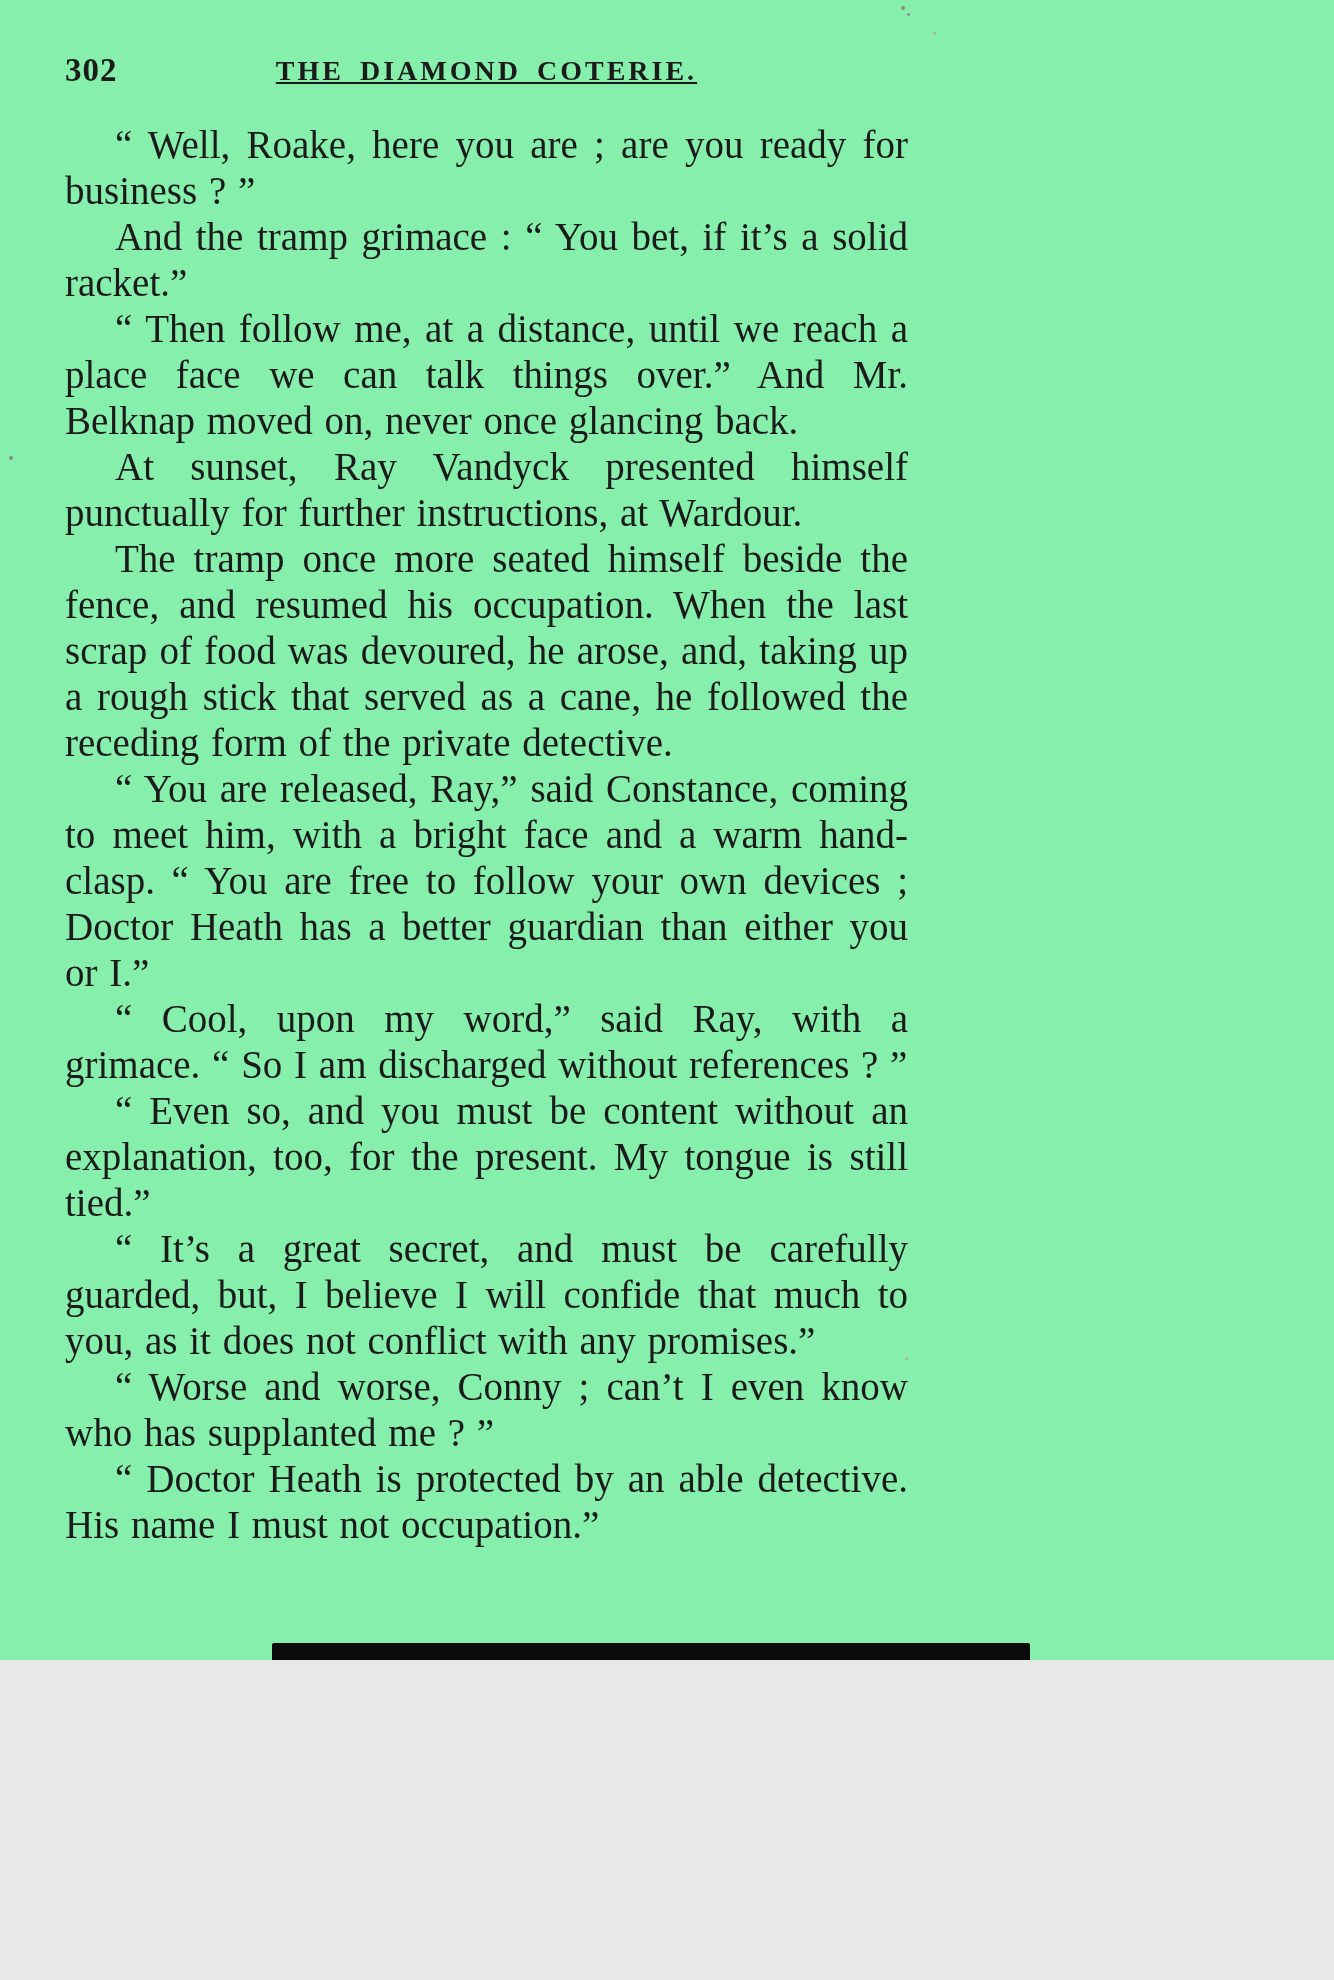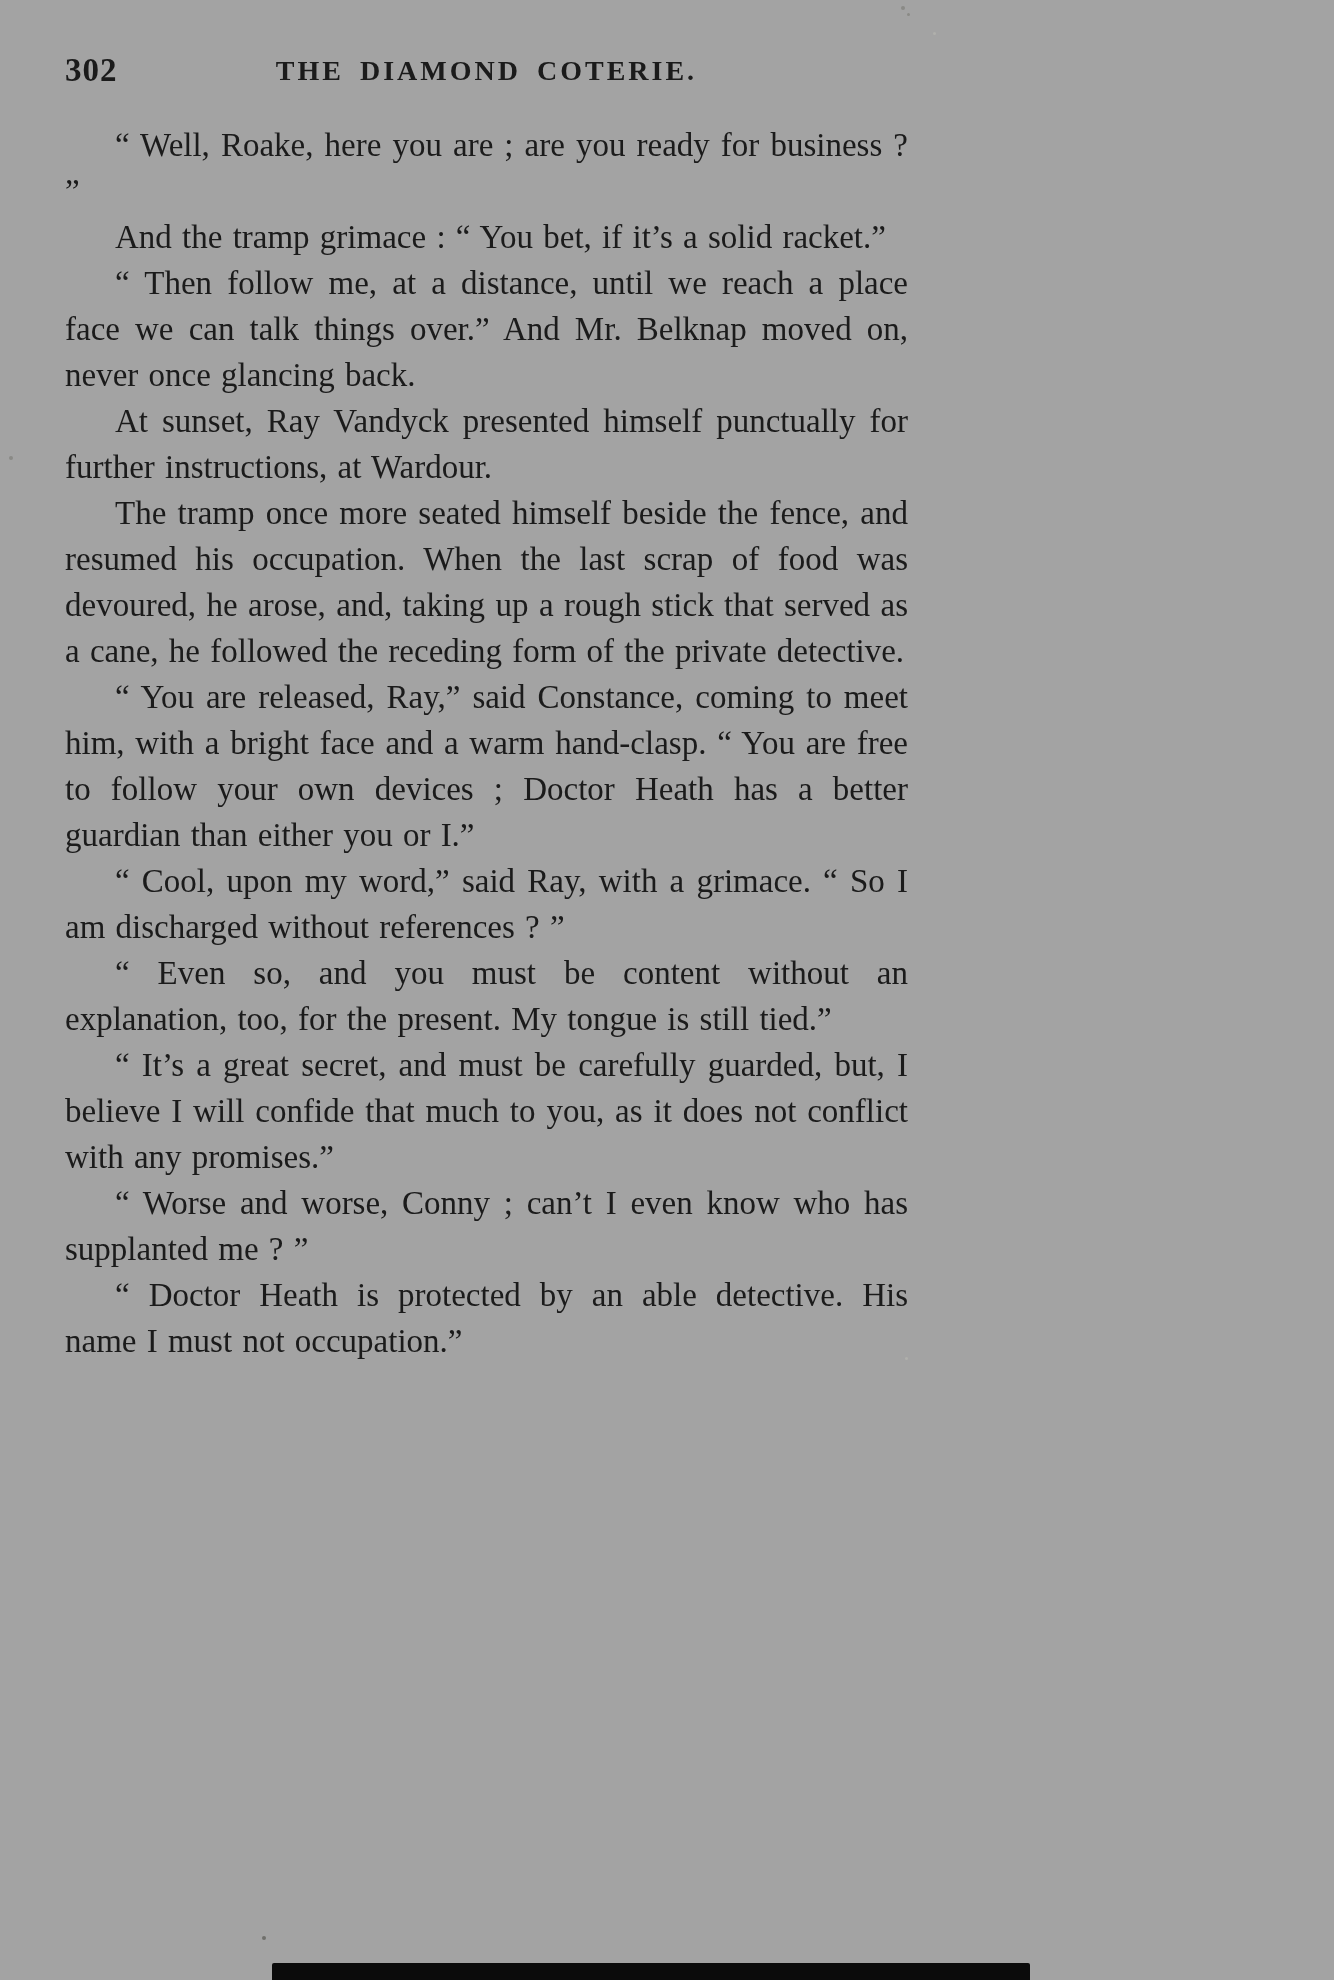--- a/index.html
+++ b/index.html
@@ -3,22 +3,22 @@
 <meta charset="utf-8">
 <style>
   html, body {
     margin: 0;
     padding: 0;
     background: #e8e8e6;
   }
   .scan-page {
     position: relative;
     width: 1334px;
-    height: 1980px;
-    background: #a3a3a3;
+    height: 1660px;
+    background: #86efac;
     overflow: hidden;
     font-family: "Liberation Serif", "DejaVu Serif", serif;
     color: #1b1b1b;
   }
   .header-row {
     position: relative;
     margin: 52px 0 0 65px;
     width: 843px;
     height: 40px;
   }
@@ -31,25 +31,26 @@
     letter-spacing: 1px;
   }
   .running-head {
     display: block;
     text-align: center;
     font-size: 28px;
     font-weight: 700;
     letter-spacing: 3px;
     padding-top: 3px;
     word-spacing: 6px;
+    text-decoration: underline;
   }
   .text-block {
     margin: 30px 0 0 65px;
     width: 843px;
-    font-size: 33px;
+    font-size: 39px;
     line-height: 46px;
     text-align: justify;
     word-spacing: 2px;
   }
   .text-block p {
     margin: 0;
     padding: 0;
     text-indent: 50px;
   }
   .artifact-bar {

